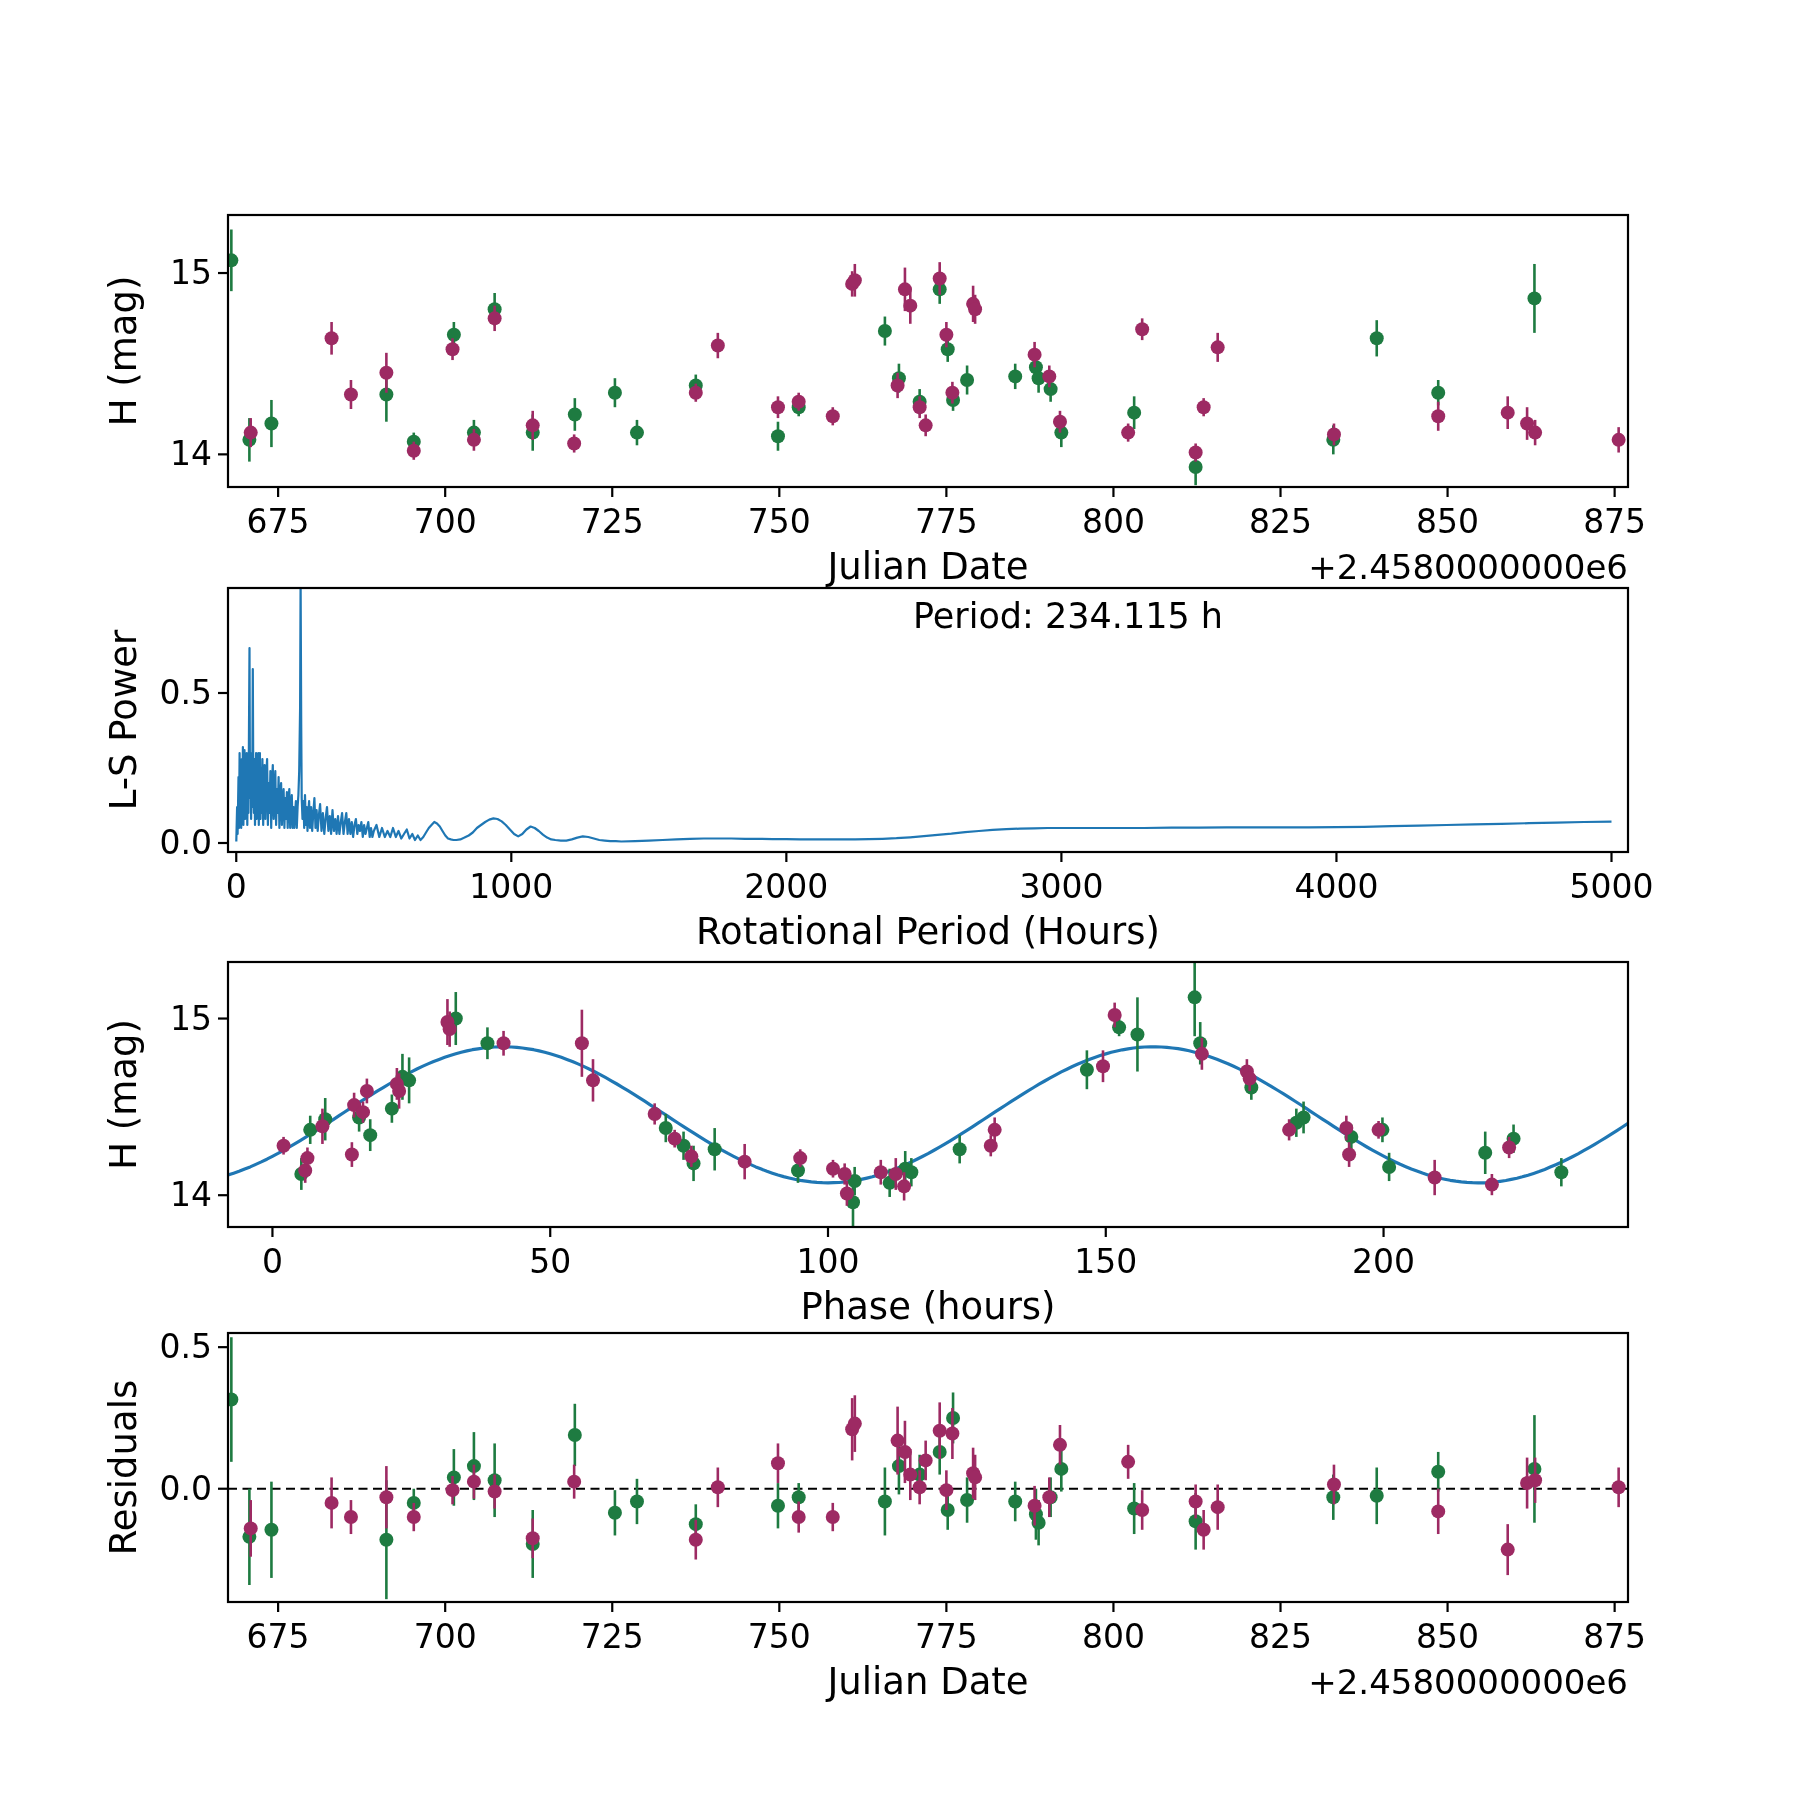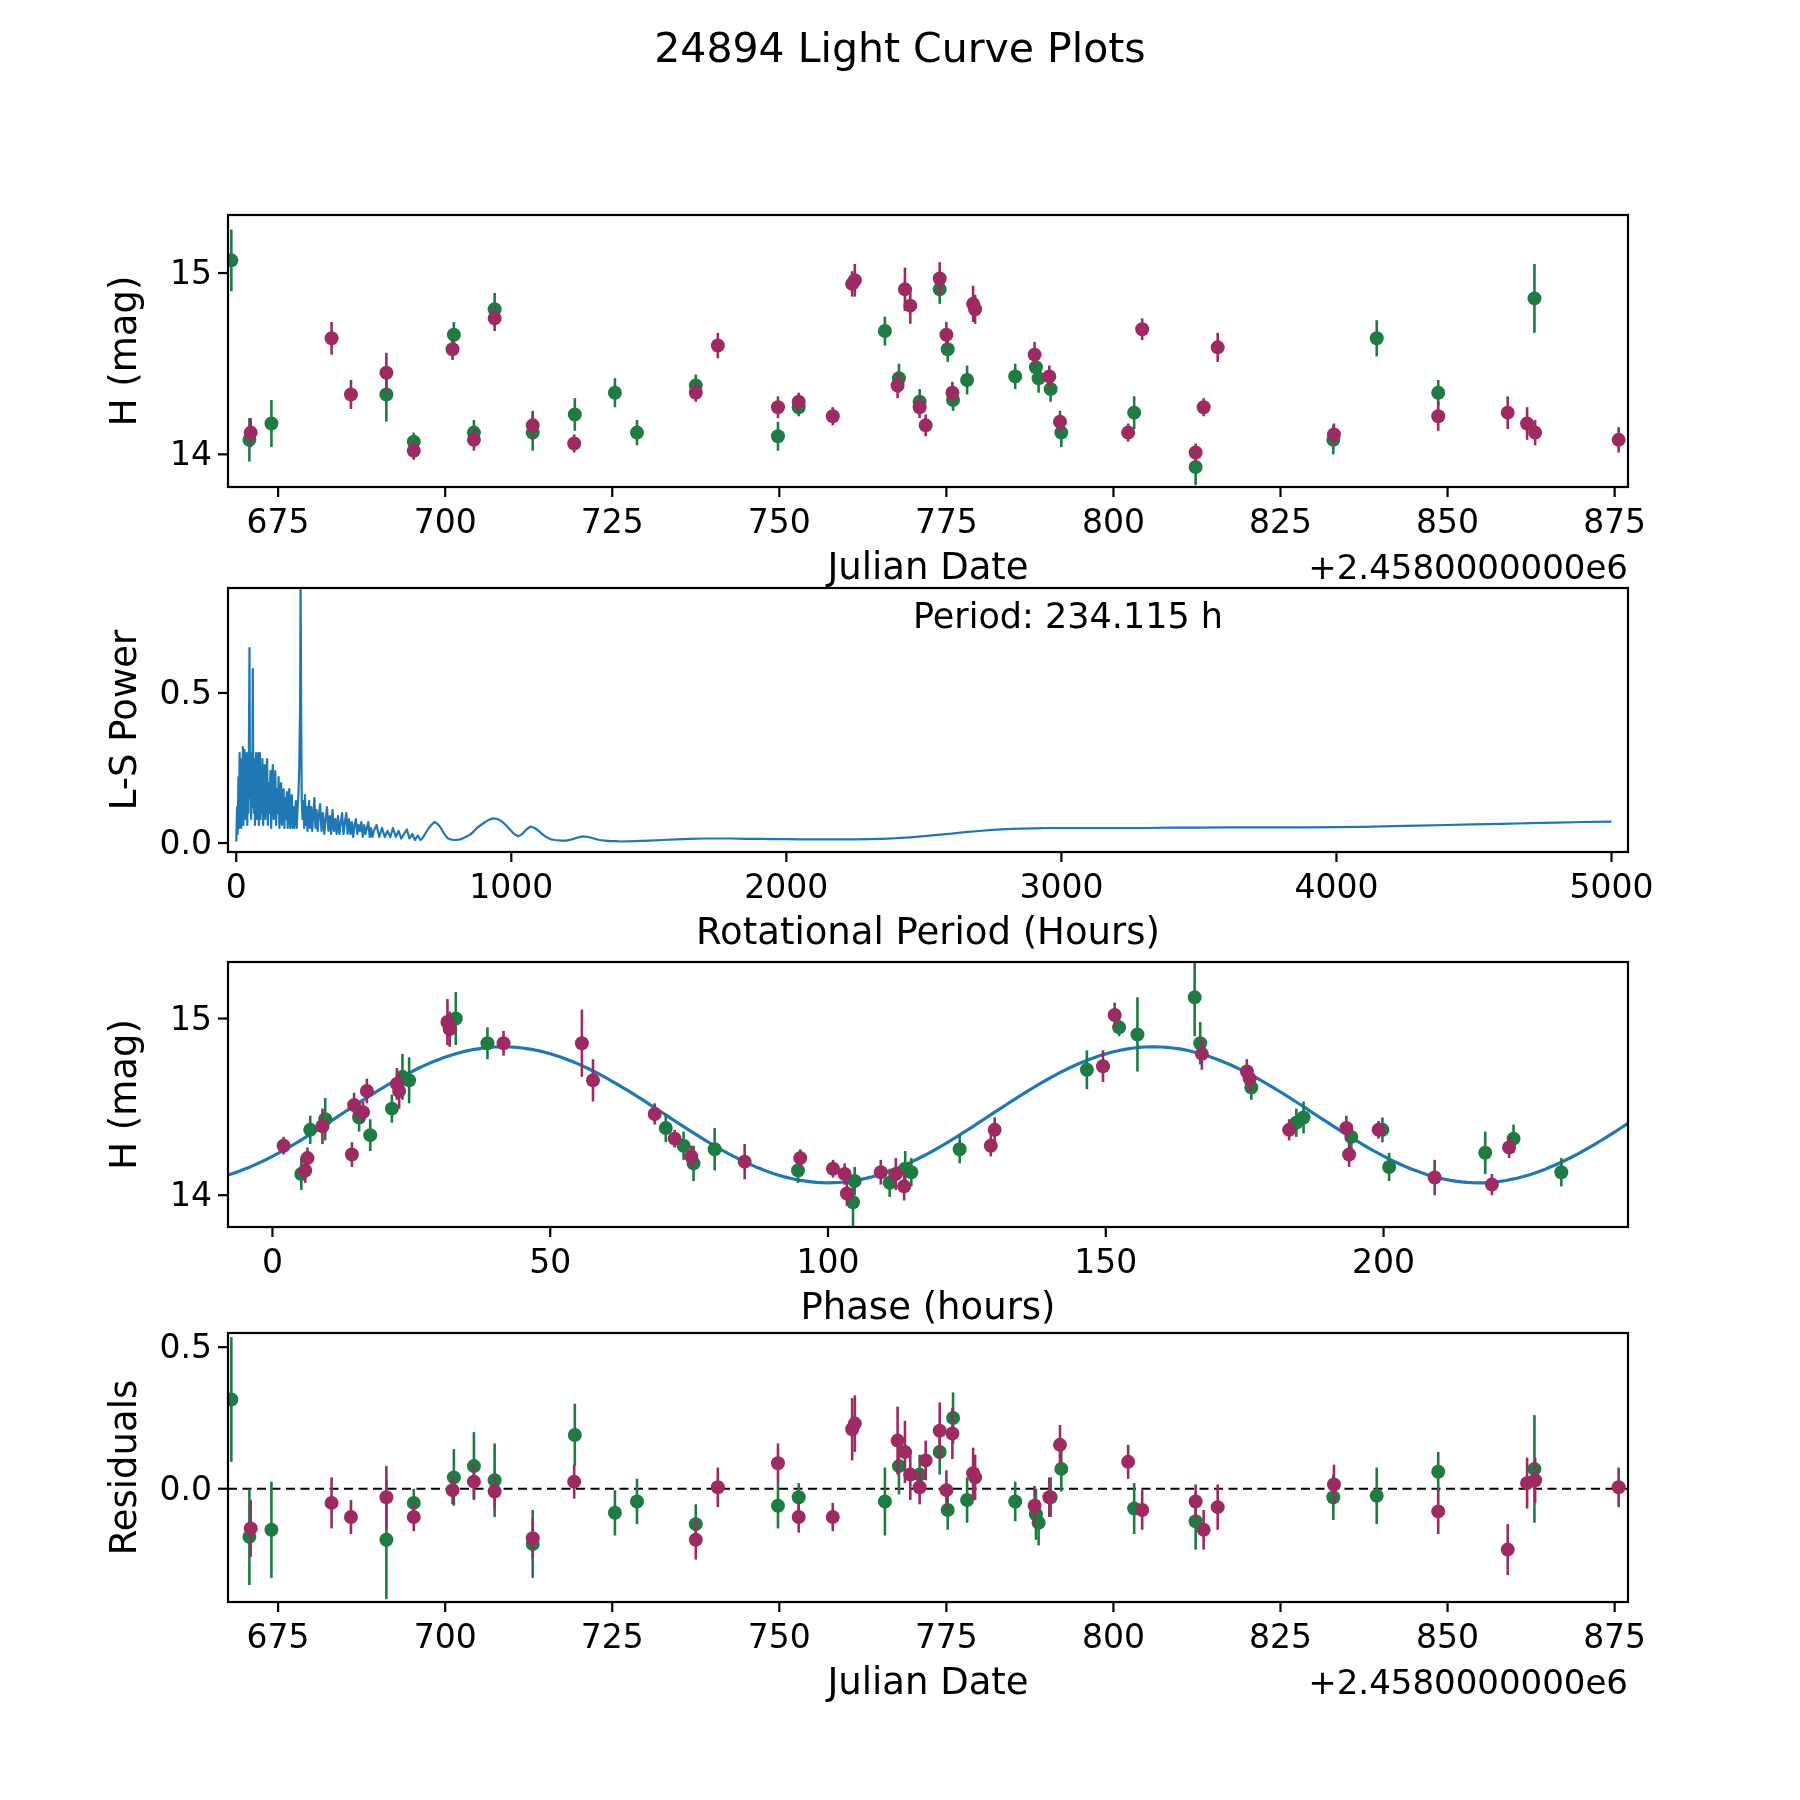--- a/index.html
+++ b/index.html
@@ -11,21 +11,20 @@
   text{font-family:"DejaVu Sans",sans-serif;fill:#000000;}
   .tick-label{font-size:33px;}
   .ax-label{font-size:37px;}
   .offset-label{font-size:34px;}
   .annotation{font-size:35px;}
 </style>
 </head>
 <body>
 
 <div id="figure">
-  <div id="fig-title">24894 Light Curve Plots</div>
   <svg id="plot-svg" width="1800" height="1800" viewBox="0 0 1800 1800">
       <g>
         <clipPath id="clip-jd_lightcurve">
           <rect x="228" y="215" width="1400" height="272"></rect>
         </clipPath>
         <g clip-path="url(#clip-jd_lightcurve)">
           <g>
             <line x1="231.34128878281624" x2="231.34128878281624" y1="291.15999999999997" y2="229.50666666666666" stroke="#1e7b41" stroke-width="2.6"></line>
             <circle cx="231.34128878281624" cy="260.3333333333333" r="7" fill="#1e7b41"></circle>
             <line x1="249.38424821002417" x2="249.38424821002417" y1="461.61333333333323" y2="418.0933333333335" stroke="#1e7b41" stroke-width="2.6"></line>

